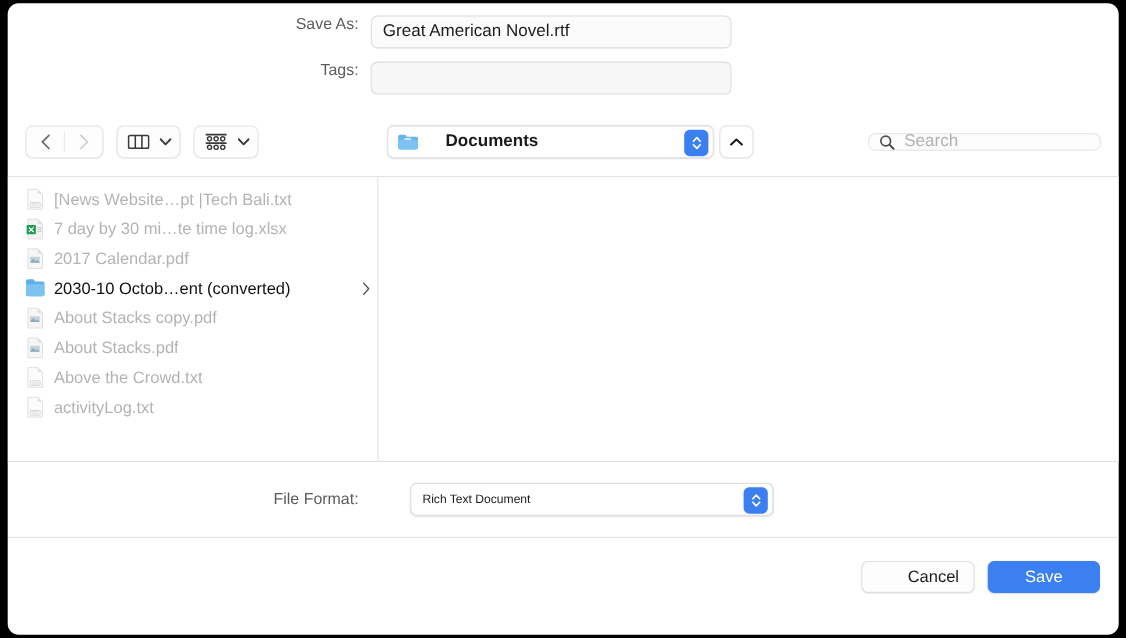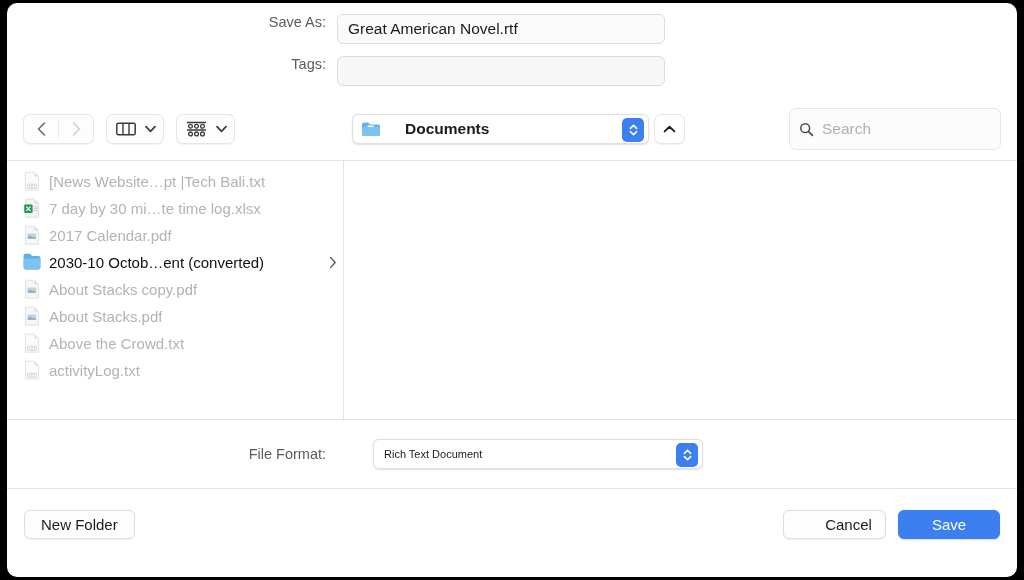--- a/index.html
+++ b/index.html
@@ -112,21 +112,21 @@
     width: 31px; height: 30px;
     background: #fff;
     border: 1px solid #e6e6e6;
     border-radius: 7px;
     display: flex; align-items: center; justify-content: center;
     box-shadow: 0 0.5px 1px rgba(0,0,0,0.06);
   }
   .search-box {
     position: absolute;
     right: 16px;
-    width: 212px; height: 42px;
+    width: 212px; height: 16px;
     background: #fcfcfc;
     border: 1px solid #e6e6e6;
     border-radius: 7px;
     display: flex; align-items: center;
     padding-left: 9px;
   }
   .search-box .ph {
     font-size: 15.5px; color: #b0b0b0; margin-left: 8px;
   }
 
@@ -398,19 +398,18 @@
       <div class="stepper">
         <svg width="11" height="16" viewBox="0 0 11 16">
           <path d="M2.4 6.4 L5.5 3.2 L8.6 6.4" fill="none" stroke="#fff" stroke-width="1.6" stroke-linecap="round" stroke-linejoin="round"></path>
           <path d="M2.4 9.6 L5.5 12.8 L8.6 9.6" fill="none" stroke="#fff" stroke-width="1.6" stroke-linecap="round" stroke-linejoin="round"></path>
         </svg>
       </div>
     </div>
   </div>
 
   <div class="bottom-bar">
-    <div class="btn btn-plain">New Folder</div>
     <div class="spacer"></div>
     <div class="btn btn-plain btn-cancel">Cancel</div>
     <div class="btn btn-default btn-save">Save</div>
   </div>
 
 </div>
 
 </body></html>

